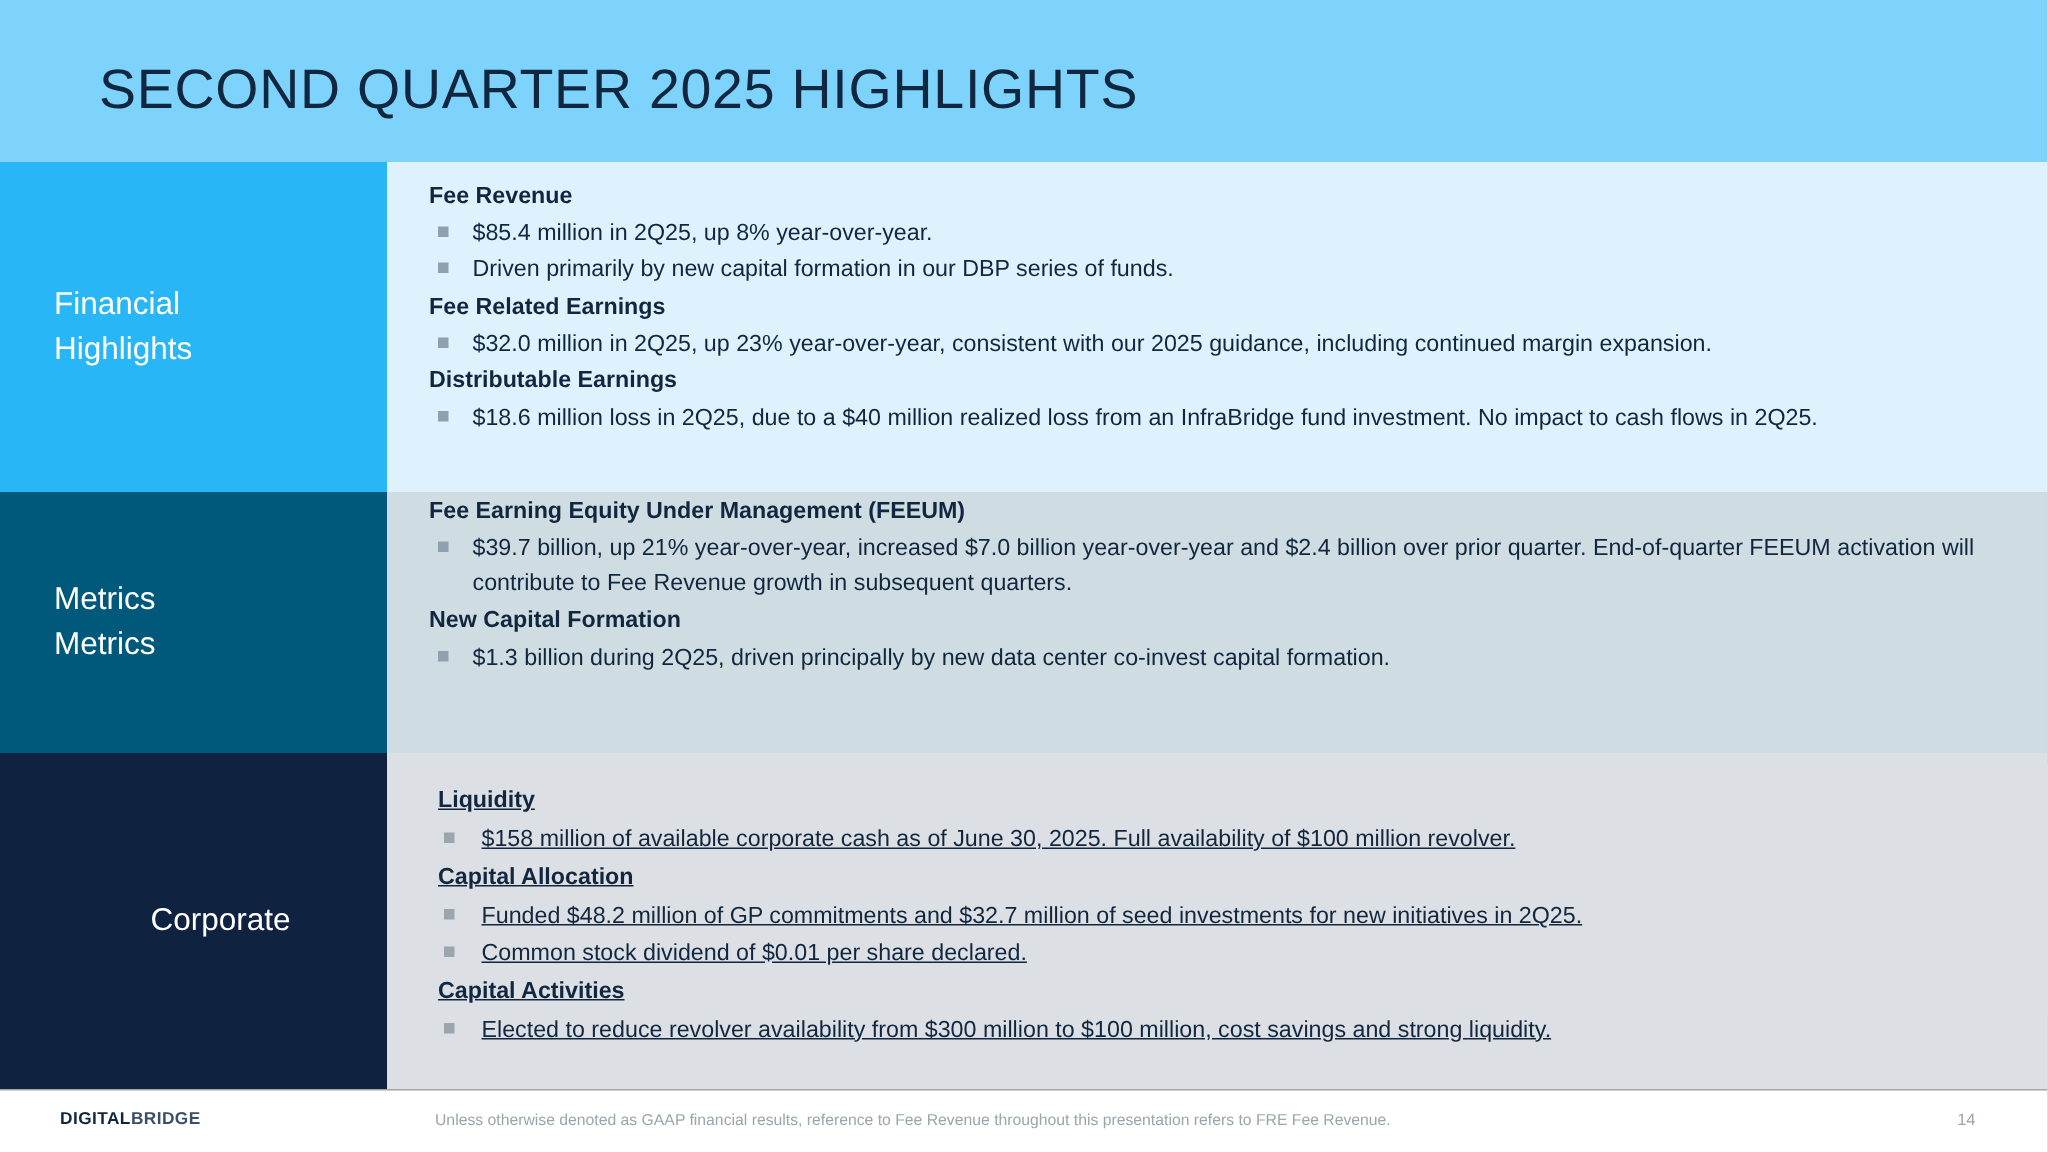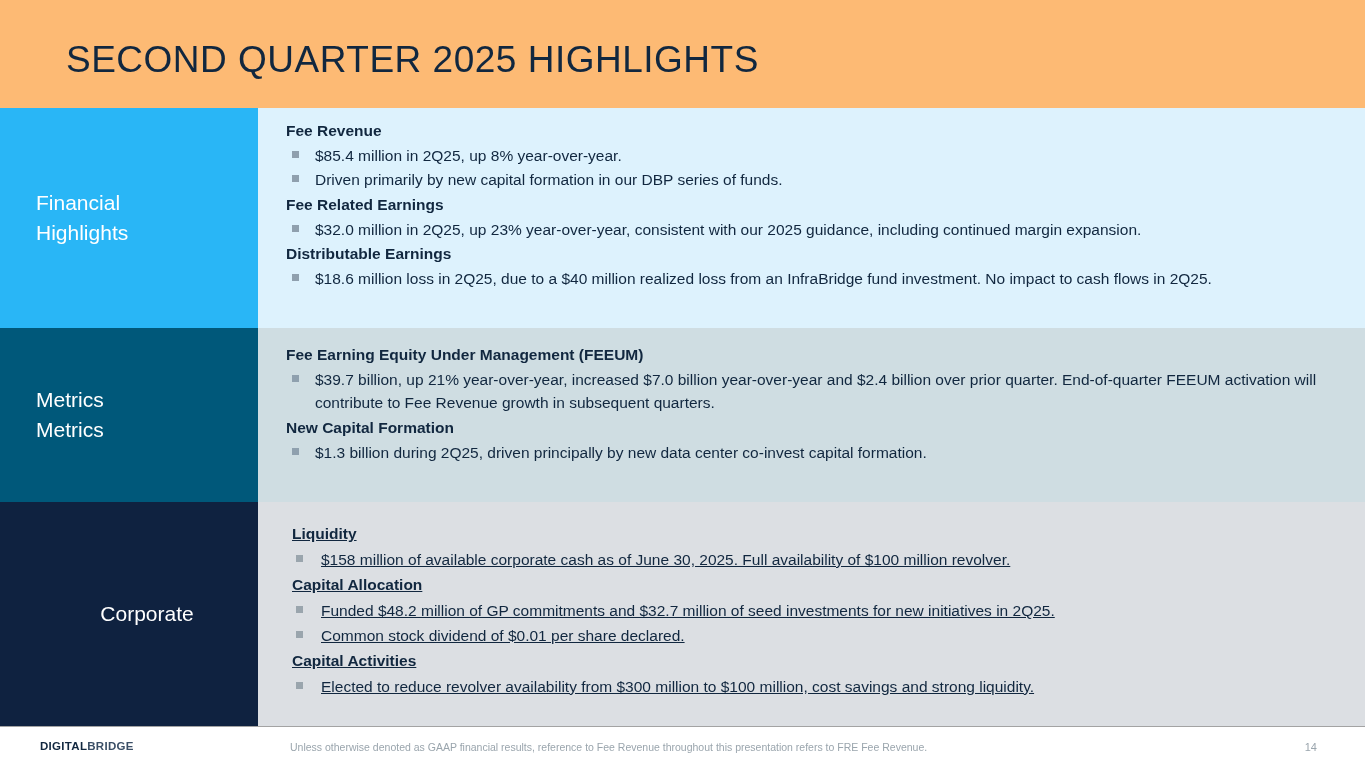--- a/index.html
+++ b/index.html
@@ -11,21 +11,21 @@
     height: 768px;
     background: #ffffff;
     font-family: "Liberation Sans", sans-serif;
     color: #11273f;
     overflow: hidden;
   }
   .slide {
     position: relative;
     width: 1365px;
     height: 768px;
-    background: #fdba74;
+    background: #7dd3fc;
   }
   .slide-title {
     position: absolute;
     left: 66px;
     top: 40px;
     font-size: 37px;
     letter-spacing: 0.5px;
     color: #11273f;
     font-weight: 400;
     line-height: 1.1;
@@ -90,21 +90,21 @@
     background: #8fa0ae;
     margin: 7px 16px 0 6px;
     flex: 0 0 auto;
   }
   .bullet .txt { flex: 1; }
 
   .band3 .band-body { padding-left: 34px; padding-top: 18px; text-decoration: underline; }
   .band3 .section-head { margin: 2px 0; }
   .band3 .bullet .sq { margin-left: 4px; margin-right: 18px; background: #9aa5ad;}
 
-  .band2 .band-body { padding-top: 14px; }
+  .band2 .band-body { padding-top: 0; }
 
   .footer {
     position: absolute;
     left: 0;
     top: 726px;
     width: 1365px;
     height: 42px;
     background: #ffffff;
     border-top: 1px solid #a3a3a3;
   }

